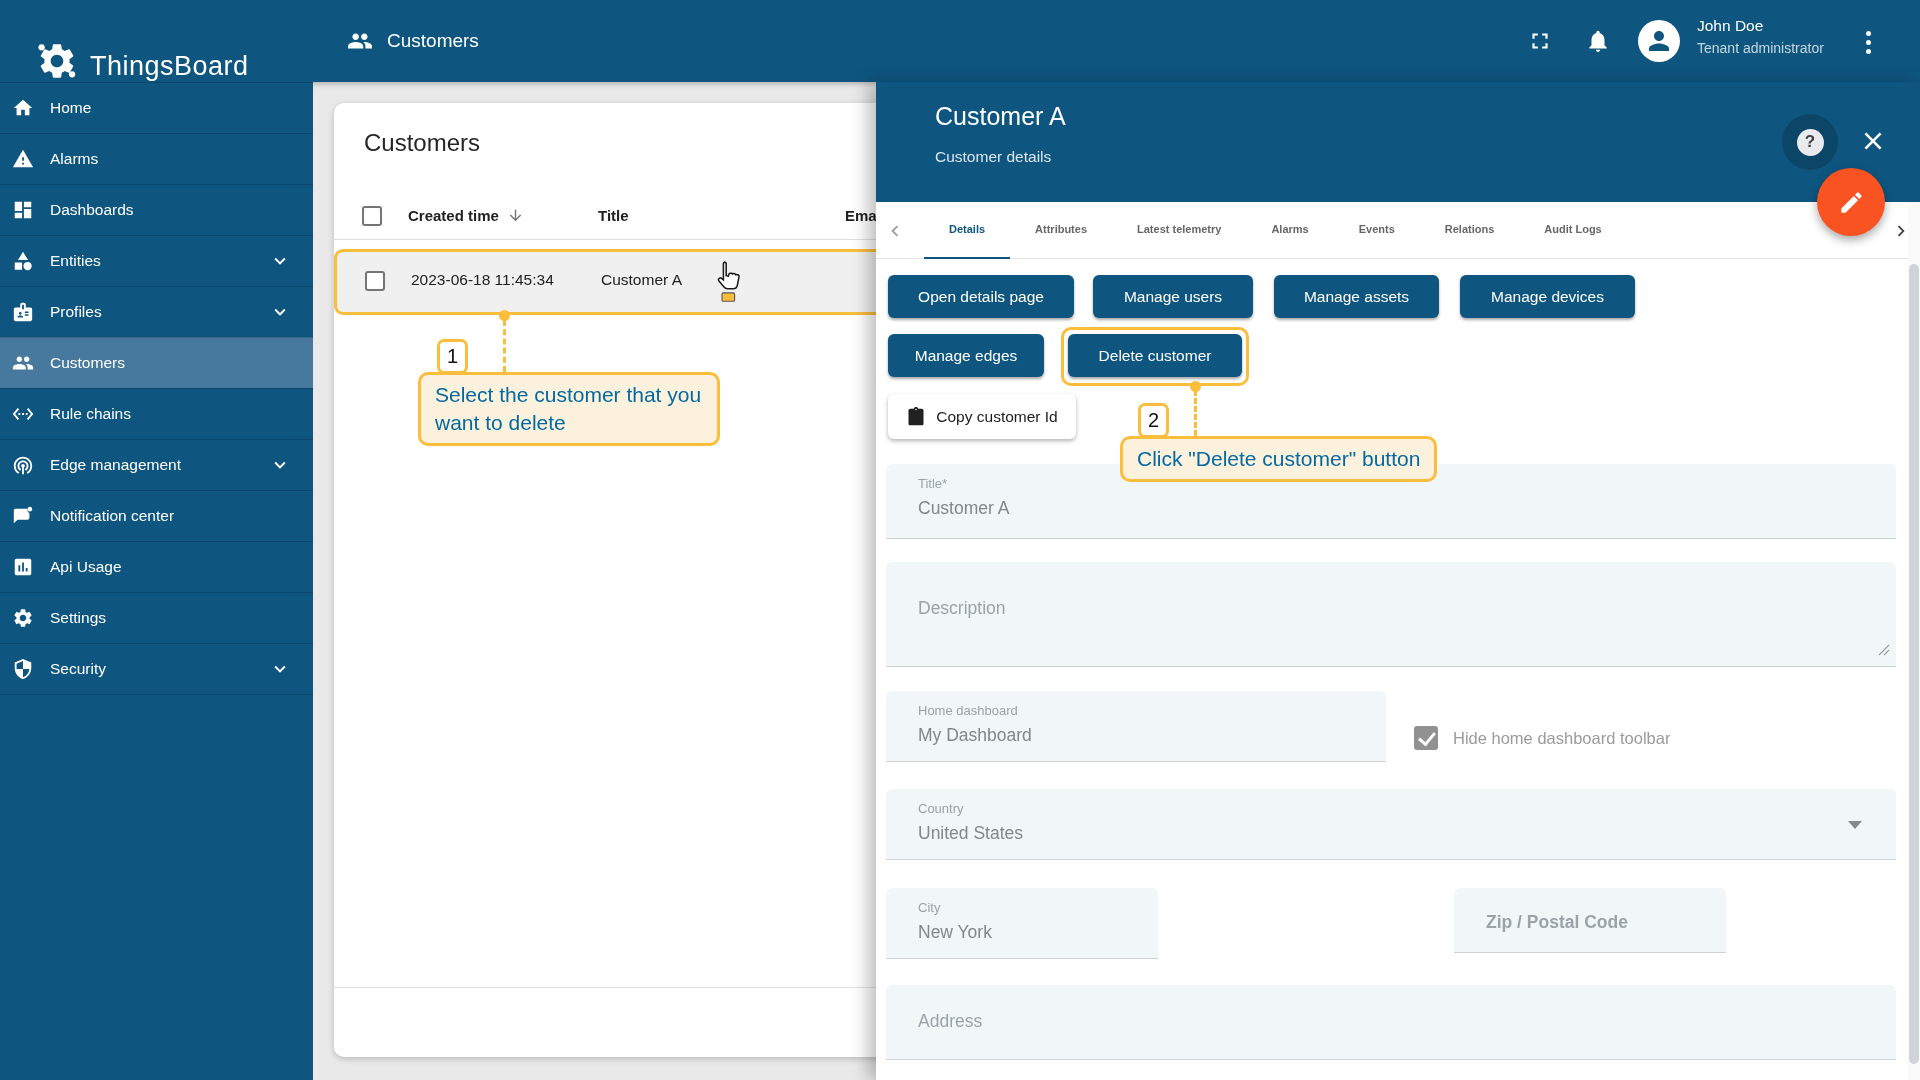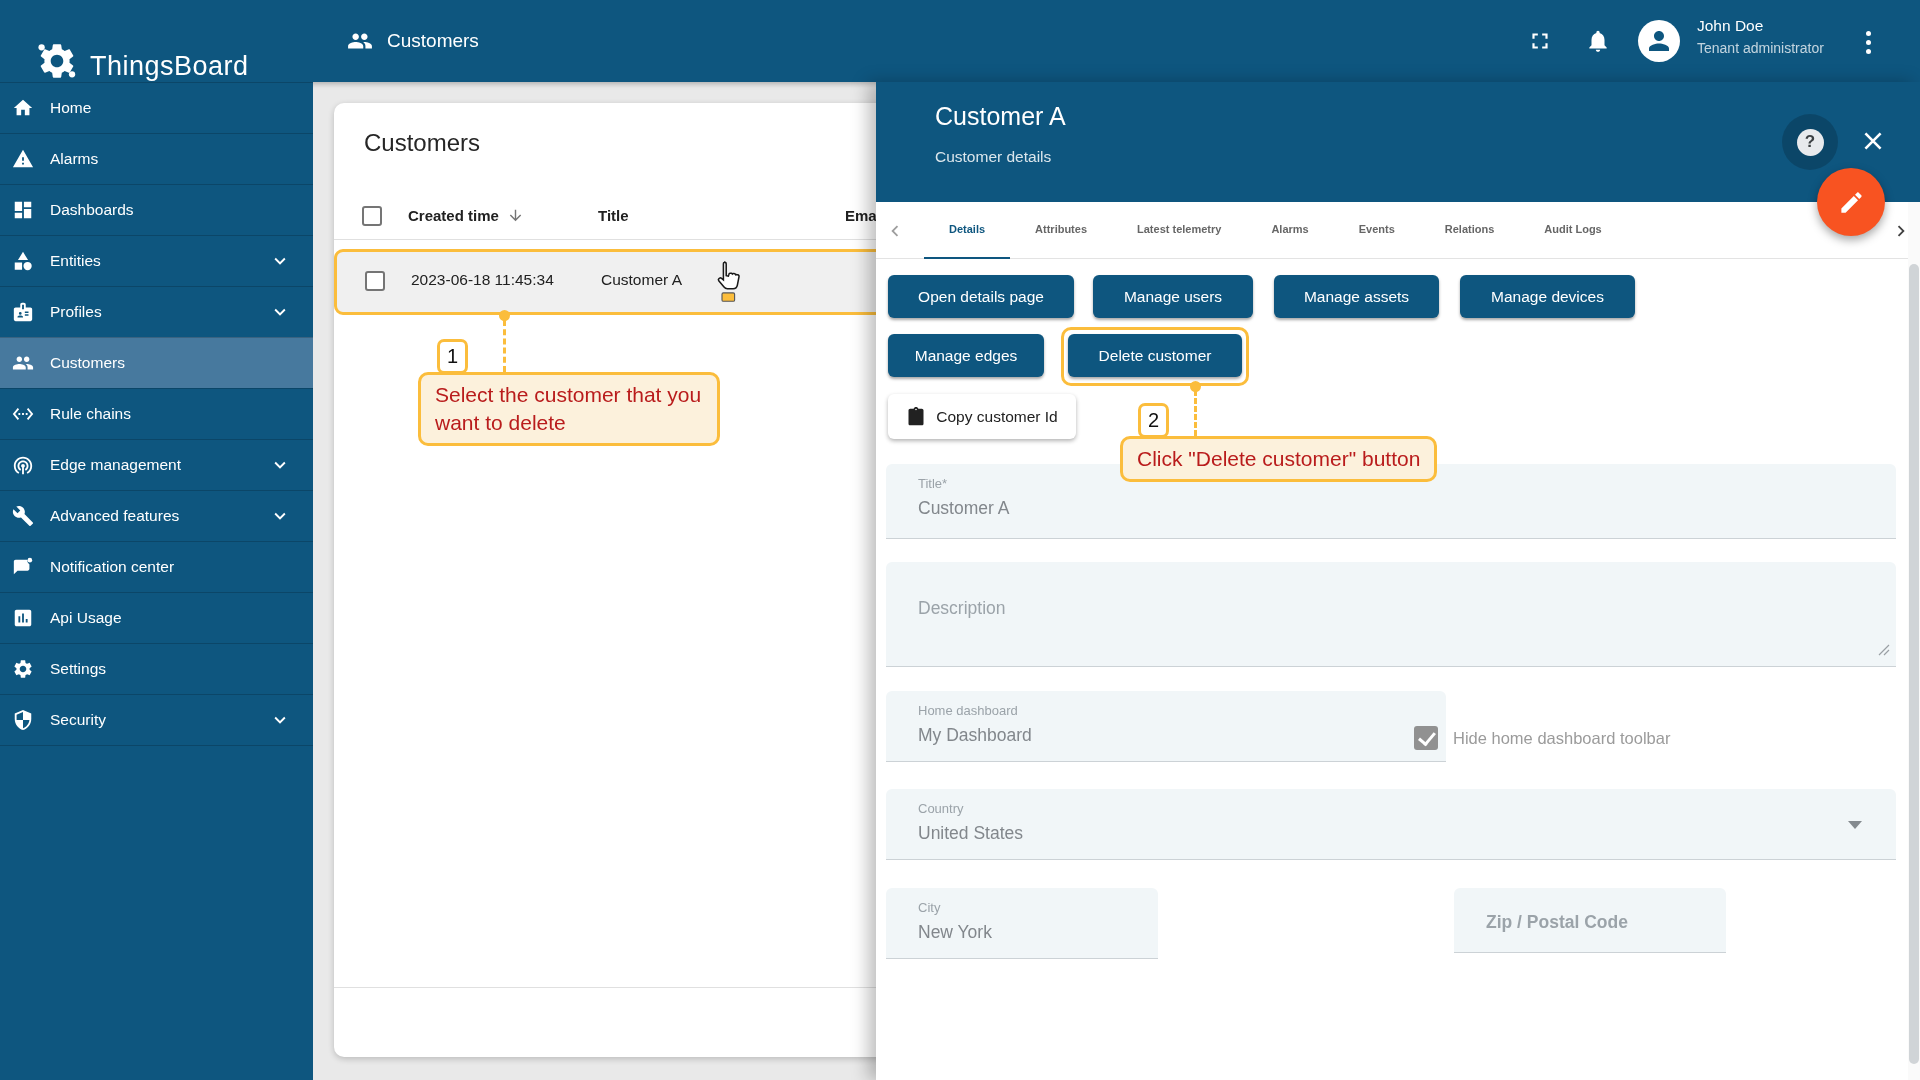--- a/index.html
+++ b/index.html
@@ -48,21 +48,21 @@
   .sel-row { position:absolute; left:334px; top:249px; width:600px; height:66px; background:#f0f0f0;
              border:3px solid #fbbd3c; border-radius:9px; z-index:2; }
   .sel-row .cell { position:absolute; top:19px; font-size:15.5px; color:#212121; }
   .card-footline { position:absolute; left:0; top:884px; width:600px; border-top:1px solid #e0e0e0; }
 
   
   .dot { position:absolute; width:11px; height:11px; border-radius:50%; background:#fbbd3c; z-index:31; }
   .dash-v { position:absolute; width:0; border-left:3px dashed #fbbd3c; z-index:31; }
   .step-badge { position:absolute; width:31px; height:35px; background:#fff; border:3px solid #fbbd3c; border-radius:7px;
                 display:flex; align-items:center; justify-content:center; font-size:20px; color:#111; z-index:32; }
-  .callout { position:absolute; background:#fcf1dc; border:3px solid #fbbd3c; border-radius:10px; color:#b91c1c;
+  .callout { position:absolute; background:#fcf1dc; border:3px solid #fbbd3c; border-radius:10px; color:#0369a1;
              font-size:21px; line-height:1.33; padding:6px 14px; z-index:32; }
   .hl-outline { position:absolute; border:3px solid #fbbd3c; border-radius:10px; z-index:30; }
 
   
   .panel { position:absolute; left:876px; top:82px; width:1044px; height:998px; background:#fff; z-index:20;
            box-shadow:-8px 0 16px rgba(0,0,0,.25); }
   .panel-header { position:absolute; left:0; top:0; width:1044px; height:120px; background:#0e567f; }
   .panel-title { position:absolute; left:59px; top:20px; font-size:25px; font-weight:500; color:#fff; }
   .panel-sub { position:absolute; left:59px; top:66px; font-size:15.5px; color:rgba(255,255,255,.85); }
   .help-btn { position:absolute; left:906px; top:32px; width:56px; height:56px; border-radius:50%;
@@ -234,33 +234,20 @@
       <span class="lbl">Edge management</span>
       <span class="chev icon-w">
           <svg width="20" height="20" viewBox="0 0 24 24">
             <path d="M7.41 8.59L12 13.17l4.59-4.58L18 10l-6 6-6-6 1.41-1.41z"></path>
           </svg>
         </span>
     </div>
     <div class="nav-item">
       <span class="icon-w">
           <svg viewBox="0 0 24 24">
-            <path d="M22.7 19l-9.1-9.1c.9-2.3.4-5-1.5-6.9-2-2-5-2.4-7.4-1.3L9 6 6 9 1.6 4.7C.4 7.1.9 10.1 2.9 12.1c1.9 1.9 4.6 2.4 6.9 1.5l9.1 9.1c.4.4 1 .4 1.4 0l2.3-2.3c.5-.4.5-1.1.1-1.4z"></path>
-          </svg>
-        </span>
-      <span class="lbl">Advanced features</span>
-      <span class="chev icon-w">
-          <svg width="20" height="20" viewBox="0 0 24 24">
-            <path d="M7.41 8.59L12 13.17l4.59-4.58L18 10l-6 6-6-6 1.41-1.41z"></path>
-          </svg>
-        </span>
-    </div>
-    <div class="nav-item">
-      <span class="icon-w">
-          <svg viewBox="0 0 24 24">
             <path d="M17 4H4c-1.1 0-2 .9-2 2v14l4-4h11c1.1 0 2-.9 2-2V8.9A4.5 4.5 0 0117 4z"></path>
             <circle cx="19.5" cy="4.5" r="2.5"></circle>
           </svg>
         </span>
       <span class="lbl">Notification center</span>
     </div>
     <div class="nav-item">
       <span class="icon-w">
           <svg viewBox="0 0 24 24">
             <path d="M19 3H5c-1.1 0-2 .9-2 2v14c0 1.1.9 2 2 2h14c1.1 0 2-.9 2-2V5c0-1.1-.9-2-2-2zM9 17H7v-7h2v7zm4 0h-2V7h2v10zm4 0h-2v-4h2v4z"></path>
@@ -397,21 +384,21 @@
 
   <div class="field" style="left:886px;top:562px;width:1010px;height:105px;">
     <div class="fph" style="top:36px;">Description</div>
     <span class="resize-h">
       <svg width="12" height="12" viewBox="0 0 12 12">
           <path d="M11 1L1 11M11 6l-5 5" stroke="#9aa0a4" stroke-width="1.2" fill="none"></path>
         </svg>
     </span>
   </div>
 
-  <div class="field" style="left:886px;top:691px;width:560px;height:71px;">
+  <div class="field" style="left:886px;top:691px;width:500px;height:71px;">
     <div class="flabel">Home dashboard</div>
     <div class="fvalue">My Dashboard</div>
   </div>
 
   <div class="cbx"></div>
   <div class="cbx-label">Hide home dashboard toolbar</div>
 
   <div class="field" style="left:886px;top:789px;width:1010px;height:71px;">
     <div class="flabel">Country</div>
     <div class="fvalue">United States</div>
@@ -419,18 +406,21 @@
   </div>
 
   <div class="field" style="left:886px;top:888px;width:272px;height:71px;">
     <div class="flabel">City</div>
     <div class="fvalue">New York</div>
   </div>
   <div class="field" style="left:1454px;top:888px;width:272px;height:65px;font-weight:bold;">
     <div class="fph" style="top:24px;">Zip / Postal Code</div>
   </div>
 
+  <div class="field" style="left:886px;top:985px;width:1010px;height:75px;">
+    <div class="fph" style="top:26px;">Address</div>
+  </div>
 
   <div class="pscroll" style="left:1908px;top:202px;">
     <div class="thumb"></div>
   </div>
 
 </div>
 
 </body></html>

